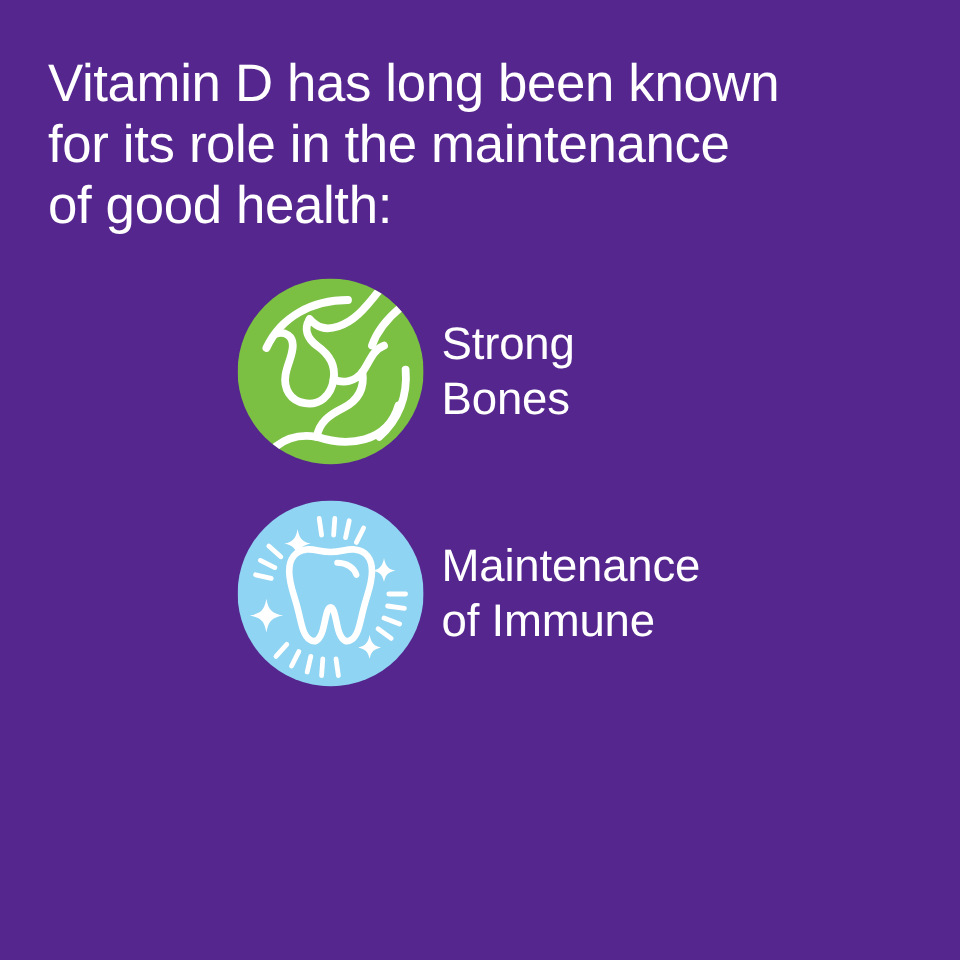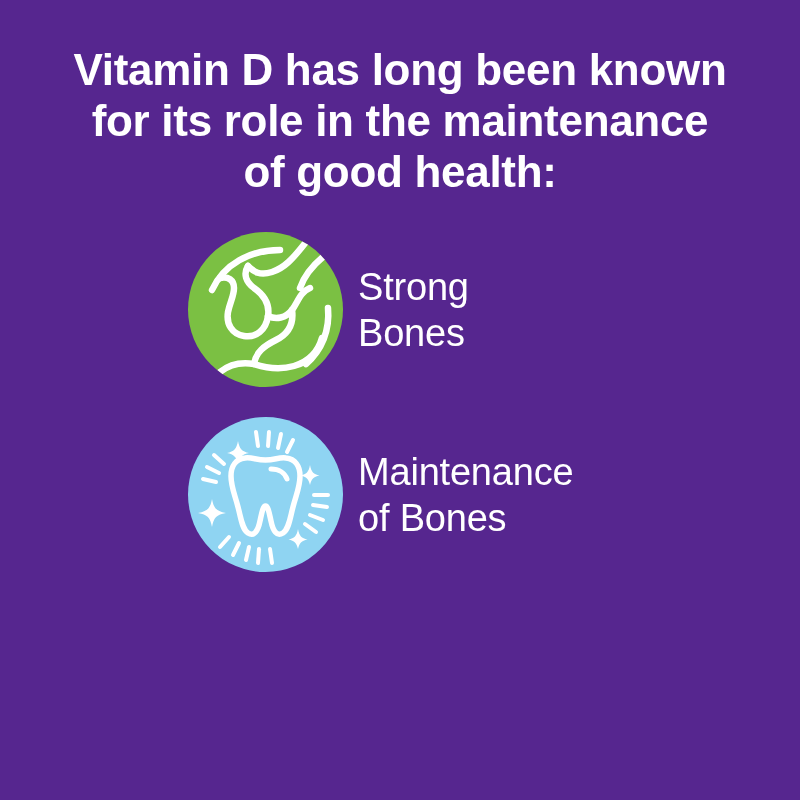--- a/index.html
+++ b/index.html
@@ -20,34 +20,34 @@
     background: #56268F;
     box-sizing: border-box;
   }
 
   
   #headline {
     position: absolute;
     top: 44px;
     left: 40px;
     width: 720px;
-    text-align: center;
+    text-align: left;
     color: #FFFFFF;
     font-size: 44px;
     line-height: 51px;
-    font-weight: 700;
+    font-weight: 400;
     letter-spacing: -0.3px;
     white-space: pre-line;
   }
 
   
   #benefit-list {
     position: absolute;
     top: 232px;
-    left: 8px;
+    left: 18px;
     width: 728px;
   }
   .benefit-row {
     position: relative;
     height: 155px;
     margin-bottom: 30px;
     display: flex;
     align-items: center;
   }
   .benefit-icon-badge {
@@ -178,18 +178,18 @@
 
             <line x1="51" y1="126" x2="45" y2="138"></line>
             <line x1="61" y1="130" x2="58" y2="143"></line>
             <line x1="71" y1="132" x2="70" y2="146"></line>
             <line x1="82" y1="132" x2="84" y2="146"></line>
             <line x1="41" y1="120" x2="32" y2="130"></line>
           </g>
         </svg>
       </span>
       <div class="benefit-label" style="color: rgb(255, 255, 255);">Maintenance
-of Bones</div>
+of Immune</div>
     </div>
 
 
   </div>
 </div>
 
 </body></html>

